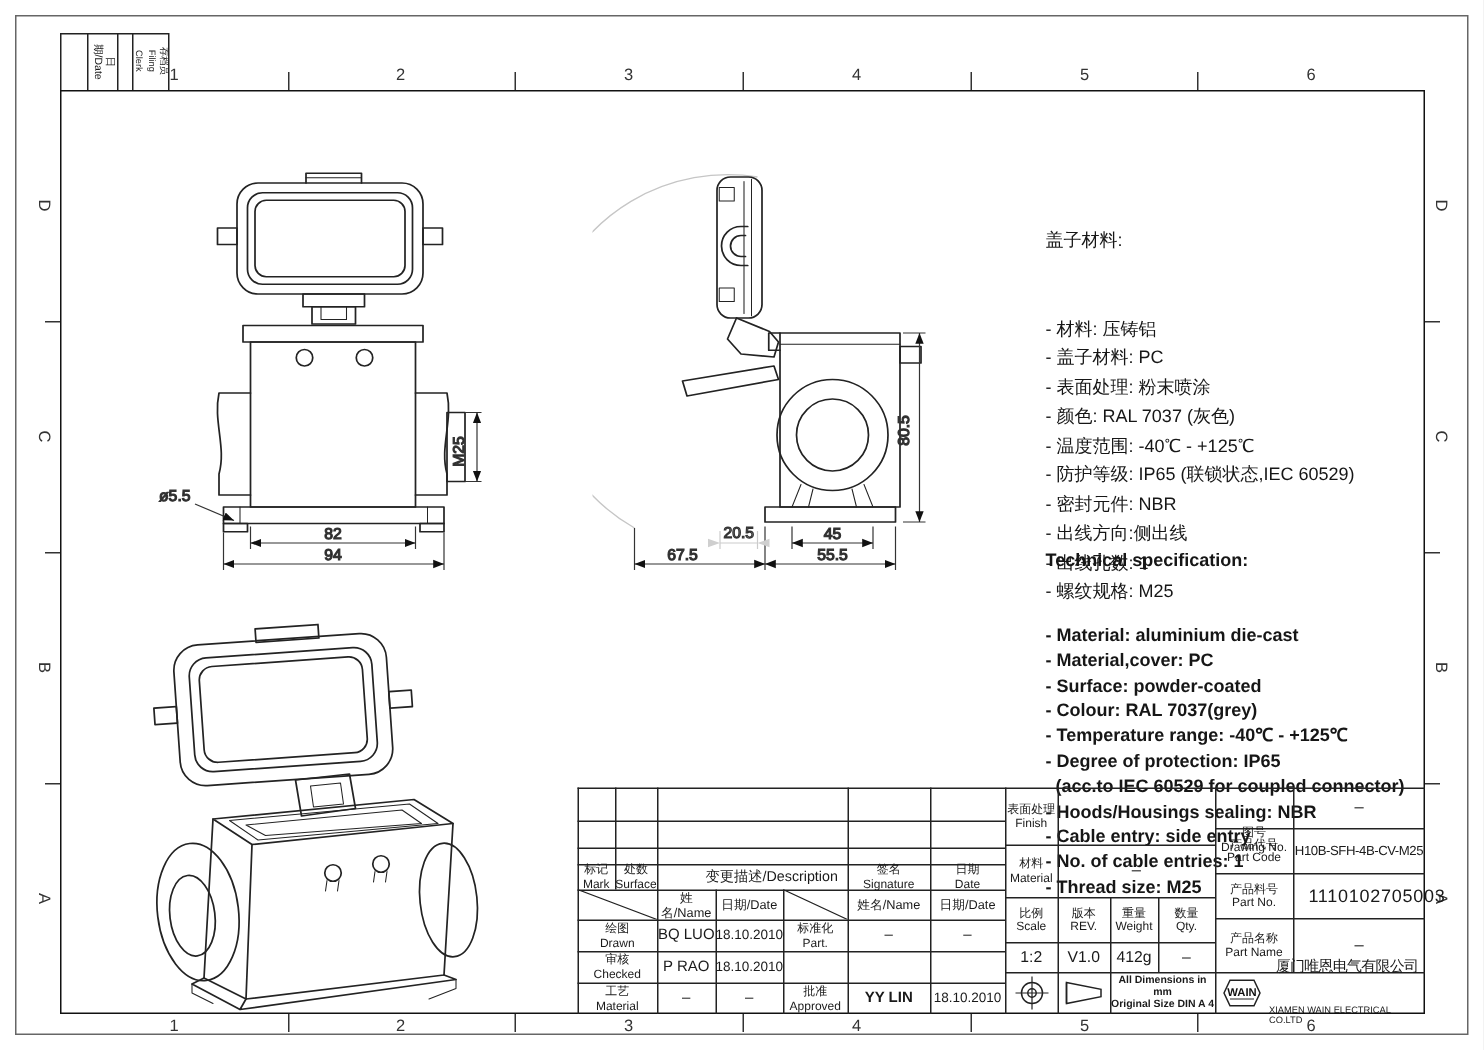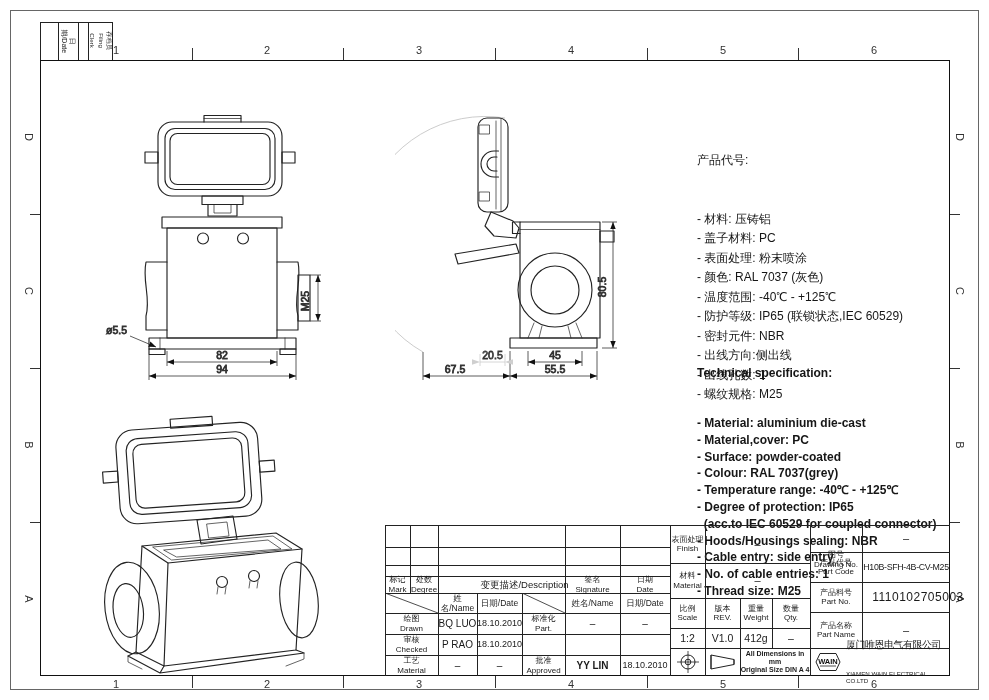--- a/index.html
+++ b/index.html
@@ -244,21 +244,21 @@
       </g>
       <g transform="rotate(-6 219 200)">
         <ellipse cx="219" cy="200" rx="19" ry="38"></ellipse>
       </g>
       <path d="M56,252 L48,256 L80,273 L84,266 M216,250 L224,253 L80,273"></path>
       <path class="thin" d="M48,256 V262 L62,269 M224,253 V259 L206,266"></path>
     </g>
   </svg>
 
   <div class="spec" style="left:697px;top:112px;width:250px;">
-    <div>产品代号:</div>
+    <div>盖子材料:</div>
     <div>- 材料: 压铸铝
 - 盖子材料: PC
 - 表面处理: 粉末喷涂
 - 颜色: RAL 7037 (灰色)
 - 温度范围: -40℃ - +125℃
 - 防护等级: IP65 (联锁状态,IEC 60529)
 - 密封元件: NBR
 - 出线方向:侧出线
 - 出线孔数: 1
 - 螺纹规格: M25</div>
@@ -307,22 +307,22 @@
     <div class="vl" style="left:772px;top:598px;height:50px;"></div>
     <div class="vl" style="left:810px;top:525px;height:151px;"></div>
     <div class="vl" style="left:862px;top:525px;height:123px;"></div>
     <svg style="position:absolute;left:385px;top:593px;" width="180" height="20" viewBox="0 0 180 20">
       <path d="M0,0 L53,20 M137,0 L180,20" stroke="#222" stroke-width="0.8" fill="none"></path>
     </svg>
 
     <div class="cell f8" style="left:385px;top:576px;width:25px;height:17px;">标记
 Mark</div>
     <div class="cell f8" style="left:410px;top:576px;width:28px;height:17px;">处数
-Degree</div>
-    <div class="cell f95" style="left:430px;top:576px;width:127px;height:17px;padding-left:31px;">变更描述/Description</div>
+Surface</div>
+    <div class="cell f95" style="left:420px;top:576px;width:127px;height:17px;padding-left:31px;">变更描述/Description</div>
     <div class="cell f8" style="left:565px;top:576px;width:55px;height:17px;">签名
 Signature</div>
     <div class="cell f8" style="left:620px;top:576px;width:50px;height:17px;">日期
 Date</div>
     <div class="cell f85" style="left:438px;top:593px;width:39px;height:20px;">姓名/Name</div>
     <div class="cell f85" style="left:477px;top:593px;width:45px;height:20px;">日期/Date</div>
     <div class="cell f85" style="left:565px;top:593px;width:55px;height:20px;">姓名/Name</div>
     <div class="cell f85" style="left:620px;top:593px;width:50px;height:20px;">日期/Date</div>
     <div class="cell f8" style="left:385px;top:613px;width:53px;height:21px;">绘图
 Drawn</div>
@@ -391,19 +391,19 @@
     <div class="cell f8" style="left:810px;top:612px;width:52px;height:36px;">产品名称
 Part Name</div>
     <div class="cell f11" style="left:862px;top:612px;width:88px;height:36px;">–</div>
     <div class="cell" style="left:810px;top:648px;width:140px;height:28px;justify-content:flex-start;">
       <svg width="30" height="24" viewBox="0 0 30 24" style="margin-left:3px;flex:0 0 auto;">
         <path d="M3,12 L7,3.5 H23 L27,12 L23,20.5 H7 Z" fill="none" stroke="#222" stroke-width="1"></path>
         <text x="15" y="14" text-anchor="middle" font-size="7.5" font-weight="bold" fill="#111" font-family="Liberation Sans, sans-serif">WAIN</text>
         <path d="M7,16 H23" stroke="#222" stroke-width="0.8"></path>
       </svg>
       <div style="margin-left:3px;text-align:left;">
-        <div class="f10" style="letter-spacing:-0.5px;">厦门唯恩电气有限公司</div>
+        <div class="f10" style="letter-spacing:-0.5px;text-align:center;">厦门唯恩电气有限公司</div>
         <div class="f6">XIAMEN WAIN ELECTRICAL CO.LTD</div>
       </div>
     </div>
   </div>
 
 </div>
 
 </body></html>

